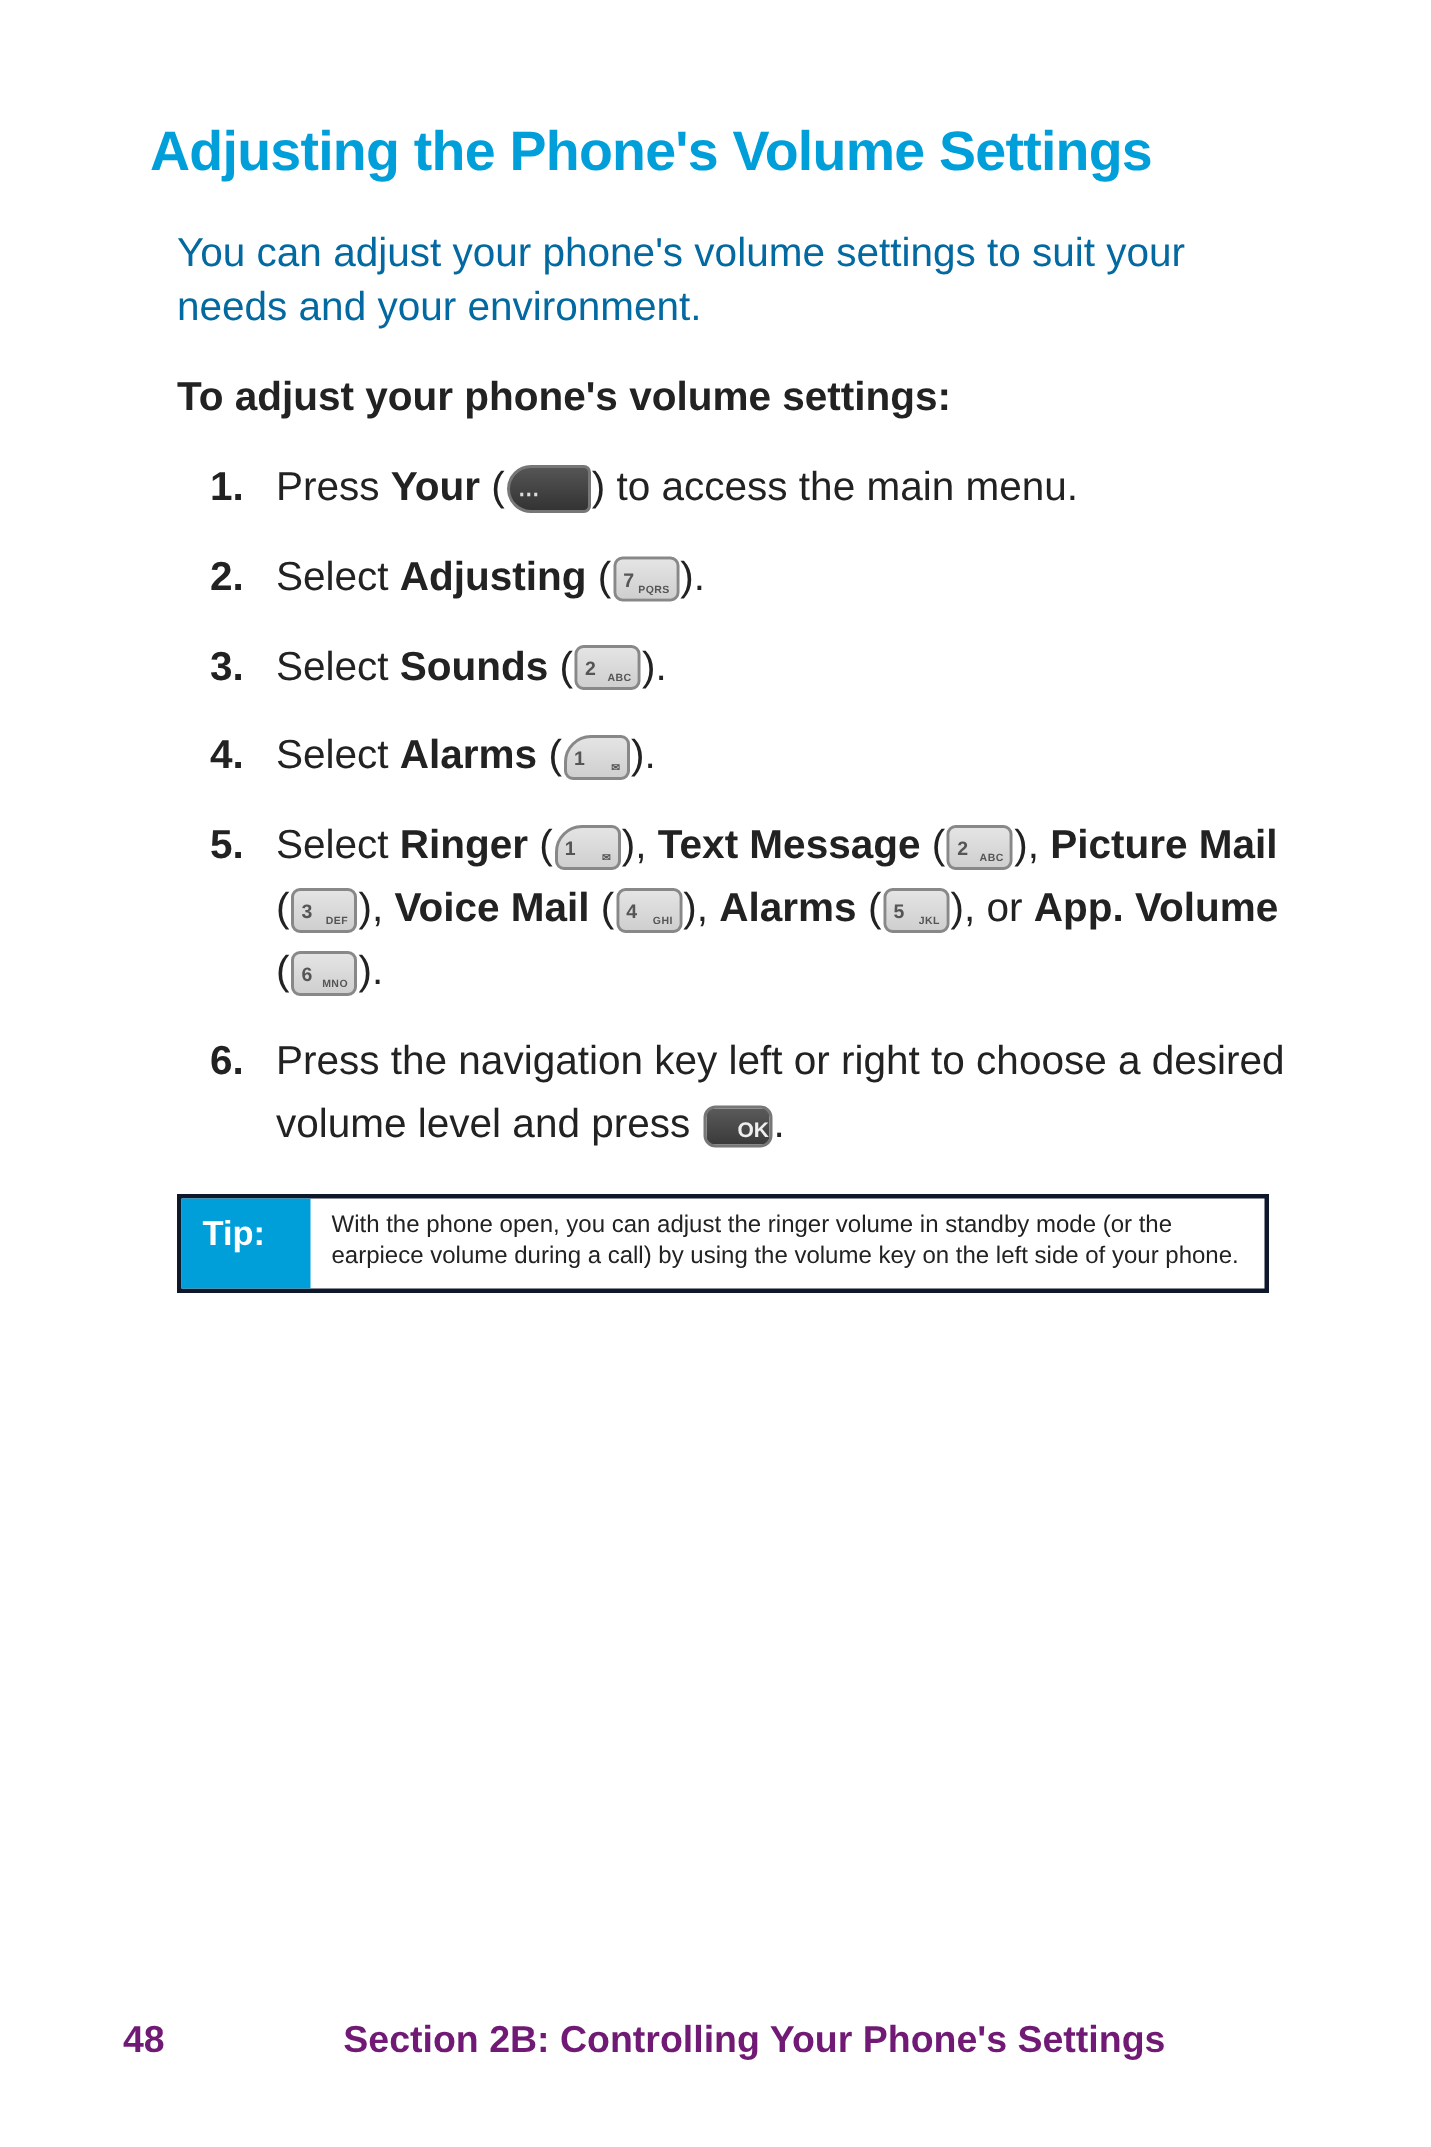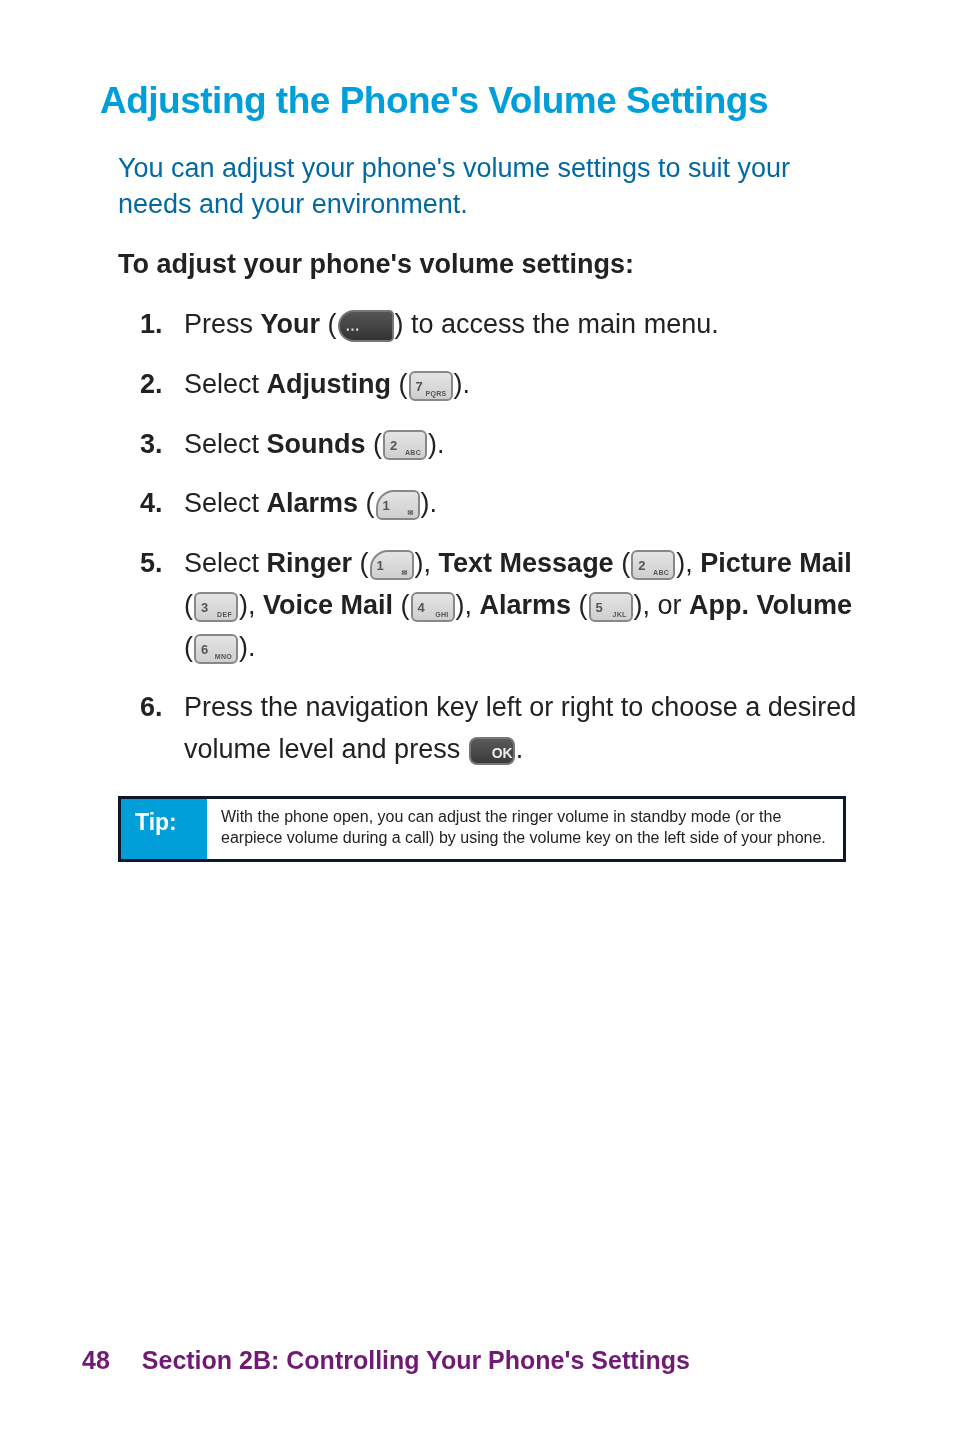--- a/index.html
+++ b/index.html
@@ -142,21 +142,21 @@
     width: 100%;
     padding: 0 90px 0 82px;
     display: flex;
     justify-content: space-between;
     font-size: 25px;
     font-weight: 700;
     color: #701a75;
   }
   .footer .section {
     flex: 1;
-    text-align: left;
+    text-align: center;
     margin-left: 32px;
   }
 </style>
 </head>
 <body>
 
 <div class="page">
   <h1 class="heading">Adjusting the Phone's Volume Settings</h1>
 
   <p class="intro">You can adjust your phone's volume settings to suit your needs and your environment.</p>

